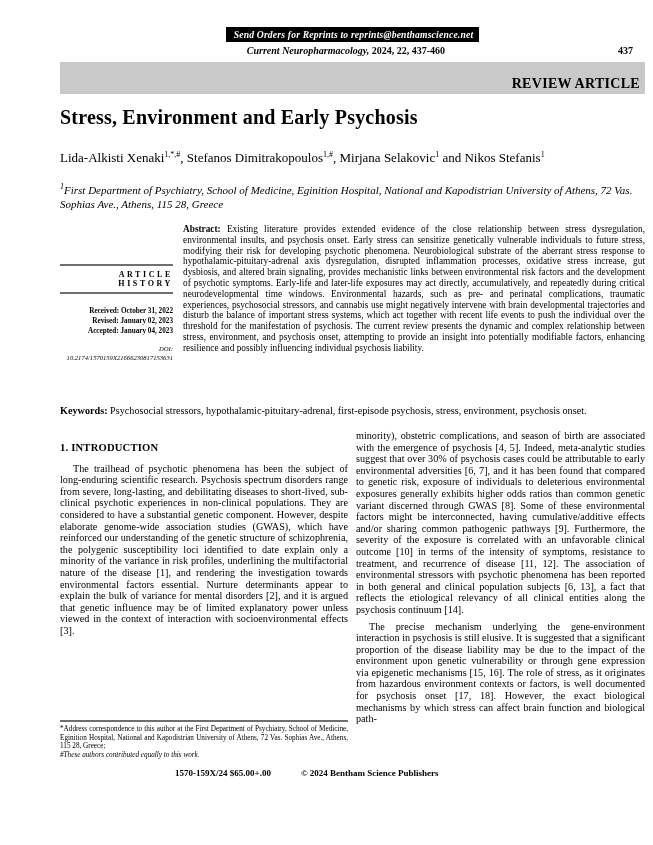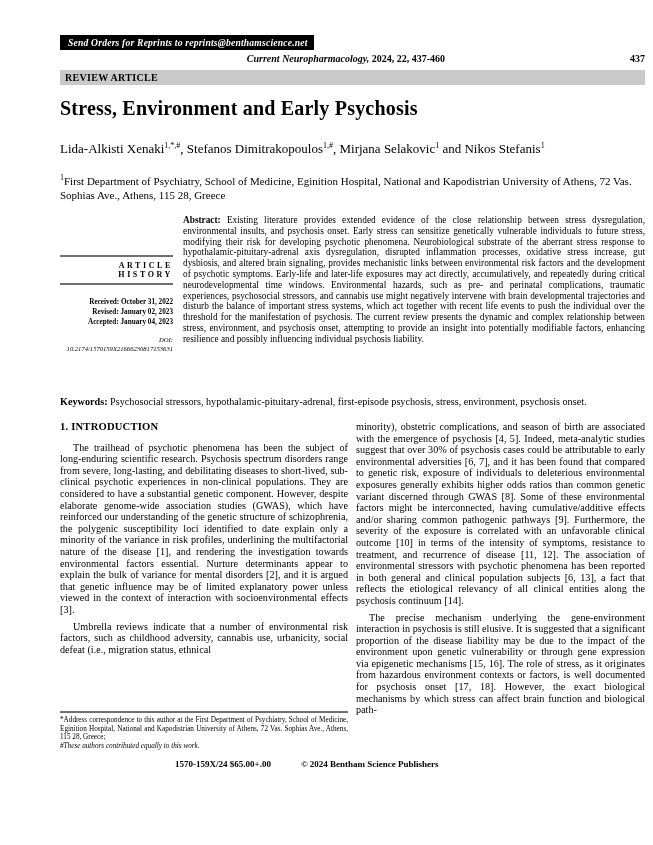--- a/index.html
+++ b/index.html
@@ -3,52 +3,52 @@
 <meta charset="utf-8">
 <style>
   * { margin:0; padding:0; box-sizing:border-box; }
   html,body { background:#ffffff; }
   .page {
     position:relative; width:653px; height:845px; margin:0 auto;
     background:#ffffff; color:#000;
     font-family:"Liberation Serif", serif;
     padding:0 8px 0 60px; overflow:hidden;
   }
-  .banner-row { margin-top:32px; text-align:left; }
+  .banner-row { margin-top:24px; text-align:center; }
   .banner {
     display:inline-block; background:#000; color:#fff;
     font-style:italic; font-weight:bold; font-size:9.6px;
     padding:2px 6px 2px 8px; letter-spacing:0.2px;
   }
   .journal-row { position:relative; margin-top:3px; font-size:10px; font-weight:bold;
     text-align:center; padding-right:60px; height:12px; line-height:12px; }
   .journal-row .jname { font-style:italic;margin-left:47px; }
-  .page-num { position:absolute; right:0; top:0;margin-left:36px; }
+  .page-num { position:absolute; right:12px; top:0;margin-left:36px; }
   .article-type-bar {
-    margin-top:5px; background:#c9c9c9; font-weight:bold; font-size:10px;
-    padding:2px 5px; height:15px; line-height:11px; letter-spacing:0.3px;
+    margin-top:5px; background:#c9c9c9; font-weight:bold; font-size:14px;
+    padding:16px 5px; height:15px; line-height:11px; letter-spacing:0.3px;text-align:right;
   }
   .title { margin-top:12px; font-size:20px; font-weight:bold; line-height:22px; letter-spacing:0.2px; }
   .authors { margin-top:22px; font-size:13px; line-height:16px; }
   .authors sup, .affiliation sup { font-size:8px; vertical-align:super; line-height:0; }
-  .affiliation { margin-top:18px; font-size:11px; line-height:13.5px; }
+  .affiliation { margin-top:18px; font-style:italic; font-size:11px; line-height:13.5px; }
   .abstract-row { display:flex; gap:10px; margin-top:13px; min-height:168px; }
   .history { width:113px; flex:none; padding-top:40px;text-align:right; }
   .history .rule { border-top:2px solid #6f6f6f; }
   .history-heading { font-size:8px; font-weight:bold; letter-spacing:2.6px; padding:4px 0 4px 1px; }
   .dates { margin-top:13px; font-size:7.2px; font-weight:600; line-height:9.8px; }
   .doi { margin-top:9px; font-style:italic; font-size:6.6px; line-height:8.6px; word-break:break-all; }
   .abstract { flex:1; font-size:9.3px; line-height:10.8px; text-align:justify; }
   .b { font-weight:bold; }
   .keywords { margin-top:13px; font-size:10.2px; line-height:12px; }
   .columns { display:flex; gap:8px; margin-top:13px; height:330px; overflow:hidden; }
   .col { text-align:justify; font-size:10.2px; line-height:11.6px; }
   .col1 { width:288px; flex:none; display:flex; flex-direction:column; }
   .col2 { flex:1; }
-  .section-heading { font-size:10.6px; font-weight:bold; margin-bottom:9px; letter-spacing:0.2px; }
+  .section-heading { font-size:10.6px; font-weight:bold; margin-bottom:9px; letter-spacing:0.2px;margin-top:12px; }
   .col p.indent { text-indent:13px; }
   .col p + p { margin-top:5px; }
   .footnote {
     margin-top:auto; border-top:2px solid #6f6f6f; padding-top:3px;
     font-size:7.2px; line-height:8.8px; text-align:justify;
   }
   .footnote .equal { font-style:italic; }
   .footer { display:flex; margin-top:8px; font-weight:bold; font-size:9px; line-height:11px; }
   .footer .issn { margin-left:115px; }
   .footer .copyright { margin-left:30px; }
@@ -105,21 +105,20 @@
 
   <div class="keywords">
     <span class="b">Keywords:</span>
     <span>Psychosocial stressors, hypothalamic-pituitary-adrenal, first-episode psychosis, stress, environment, psychosis onset.</span>
   </div>
 
   <div class="columns">
     <div class="col col1">
       <h2 class="section-heading">1. INTRODUCTION</h2>
       <p class="indent">The trailhead of psychotic phenomena has been the subject of long-enduring scientific research. Psychosis spectrum disorders range from severe, long-lasting, and debilitating diseases to short-lived, sub-clinical psychotic experiences in non-clinical populations. They are considered to have a substantial genetic component. However, despite elaborate genome-wide association studies (GWAS), which have reinforced our understanding of the genetic structure of schizophrenia, the polygenic susceptibility loci identified to date explain only a minority of the variance in risk profiles, underlining the multifactorial nature of the disease [1], and rendering the investigation towards environmental factors essential. Nurture determinants appear to explain the bulk of variance for mental disorders [2], and it is argued that genetic influence may be of limited explanatory power unless viewed in the context of interaction with socioenvironmental effects [3].</p>
-      <p class="indent">Umbrella reviews indicate that a number of environmental risk factors, such as childhood adversity, cannabis use, urbanicity, social defeat (i.e., migration status, ethnical</p>
       <div class="footnote">
         <div>*Address correspondence to this author at the First Department of Psychiatry, School of Medicine, Eginition Hospital, National and Kapodistrian University of Athens, 72 Vas. Sophias Ave., Athens, 115 28, Greece;</div>
         <div class="equal">#These authors contributed equally to this work.</div>
       </div>
     </div>
     <div class="col col2">
       <p>minority), obstetric complications, and season of birth are associated with the emergence of psychosis [4, 5]. Indeed, meta-analytic studies suggest that over 30% of psychosis cases could be attributable to early environmental adversities [6, 7], and it has been found that compared to genetic risk, exposure of individuals to deleterious environmental exposures generally exhibits higher odds ratios than common genetic variant discerned through GWAS [8]. Some of these environmental factors might be interconnected, having cumulative/additive effects and/or sharing common pathogenic pathways [9]. Furthermore, the severity of the exposure is correlated with an unfavorable clinical outcome [10] in terms of the intensity of symptoms, resistance to treatment, and recurrence of disease [11, 12]. The association of environmental stressors with psychotic phenomena has been reported in both general and clinical population subjects [6, 13], a fact that reflects the etiological relevancy of all clinical entities along the psychosis continuum [14].</p>
       <p class="indent">The precise mechanism underlying the gene-environment interaction in psychosis is still elusive. It is suggested that a significant proportion of the disease liability may be due to the impact of the environment upon genetic vulnerability or through gene expression via epigenetic mechanisms [15, 16]. The role of stress, as it originates from hazardous environment contexts or factors, is well documented for psychosis onset [17, 18]. However, the exact biological mechanisms by which stress can affect brain function and biological path-</p>
     </div>
   </div>

